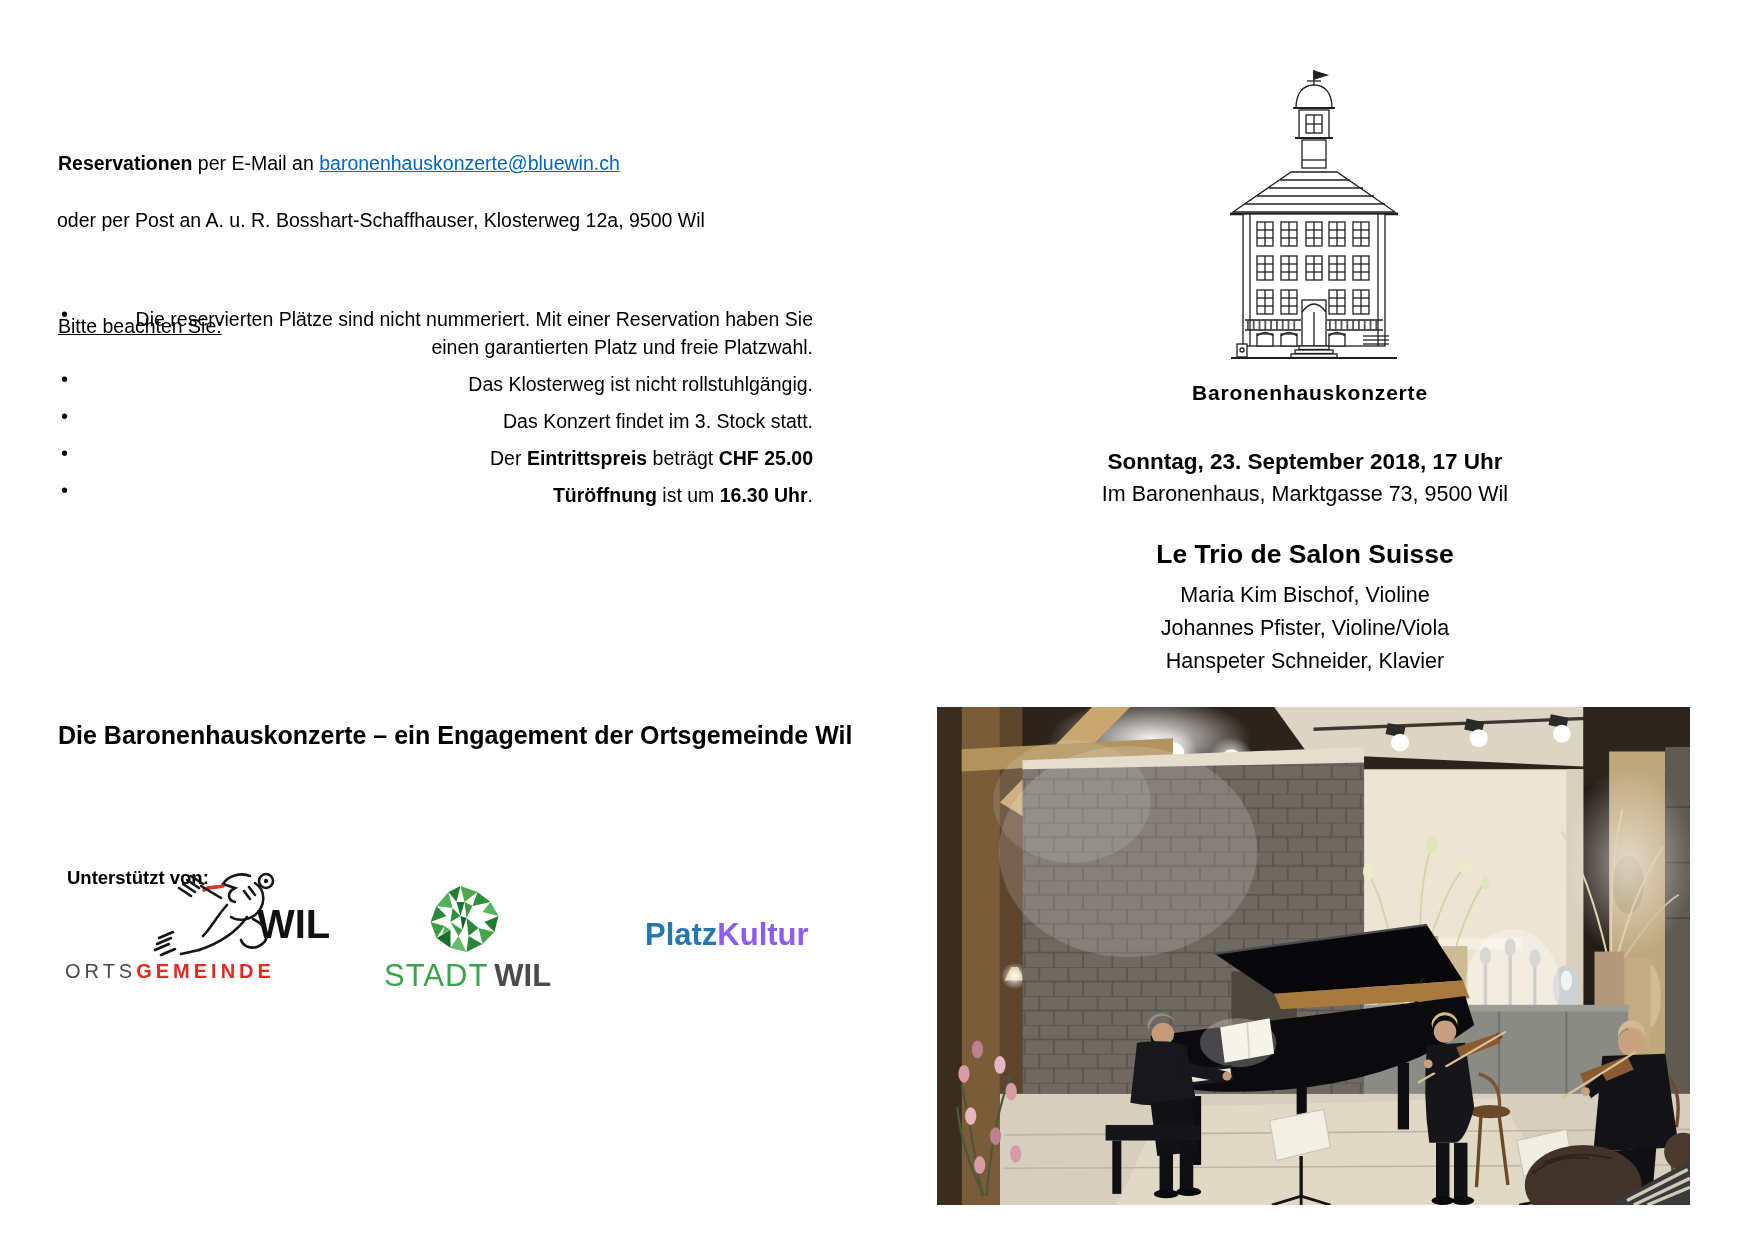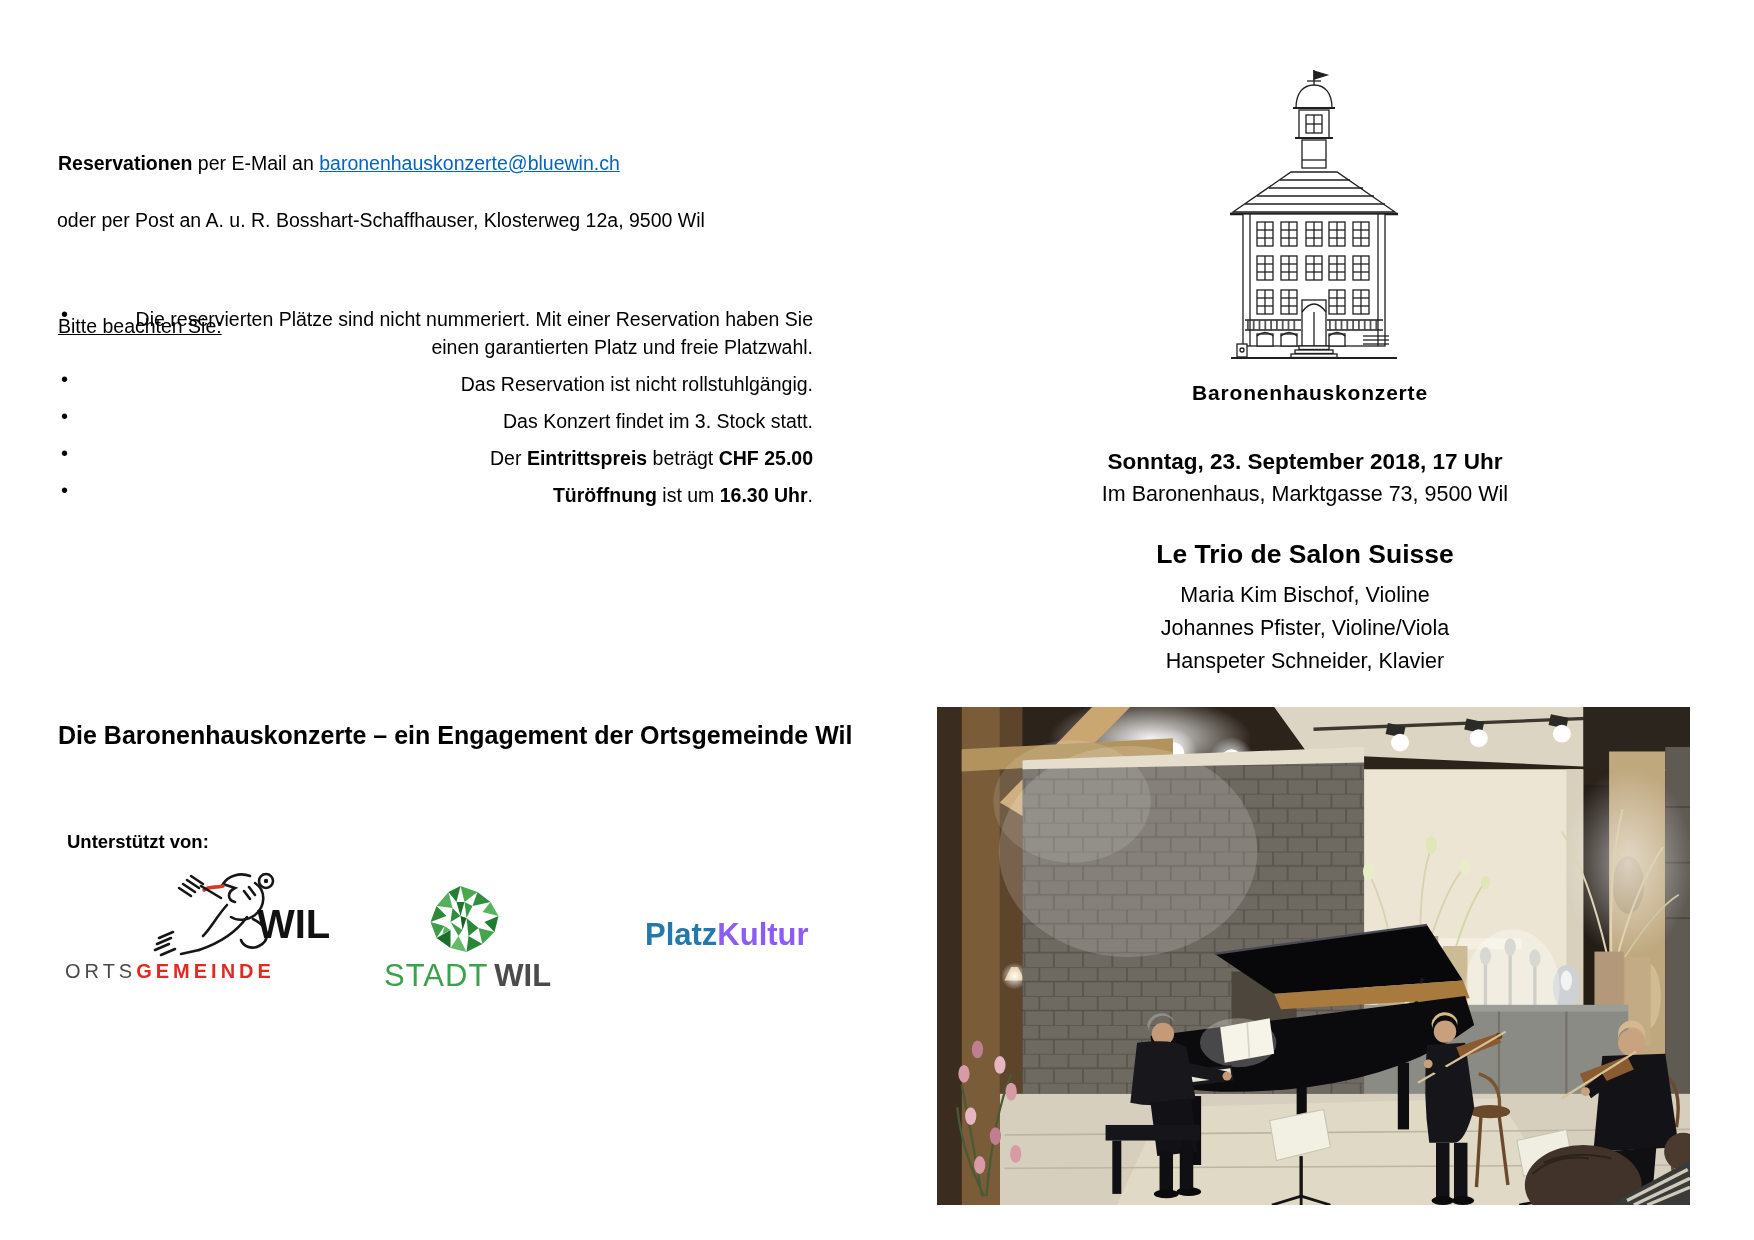--- a/index.html
+++ b/index.html
@@ -49,39 +49,39 @@
 
   <div class="abs txt heading-underline nw" style="left:58px;top:276px;">Bitte beachten Sie:</div>
 
   <div class="abs bullets" style="left:54px;top:305px;">
     <div class="bullet-row">
       <span class="dot">•</span>
       <span class="bullet-text">Die reservierten Plätze sind nicht nummeriert. Mit einer Reservation haben Sie einen garantierten Platz und freie Platzwahl.</span>
     </div>
     <div class="bullet-row">
       <span class="dot">•</span>
-      <span class="bullet-text">Das Reservation ist nicht rollstuhlgängig.</span>
+      <span class="bullet-text">Das Klosterweg ist nicht rollstuhlgängig.</span>
     </div>
     <div class="bullet-row">
       <span class="dot">•</span>
       <span class="bullet-text">Das Konzert findet im 3. Stock statt.</span>
     </div>
     <div class="bullet-row">
       <span class="dot">•</span>
       <span class="bullet-text nw"><span>Der </span><span class="b">Eintrittspreis</span><span> beträgt </span><span class="b">CHF 25.00</span></span>
     </div>
     <div class="bullet-row">
       <span class="dot">•</span>
       <span class="bullet-text nw"><span class="b">Türöffnung</span><span> ist um </span><span class="b">16.30 Uhr</span><span>.</span></span>
     </div>
   </div>
 
   <div class="abs engagement nw" style="left:58px;top:721px;">Die Baronenhauskonzerte – ein Engagement der Ortsgemeinde Wil</div>
 
-  <div class="abs supported nw" style="left:67px;top:831px;">Unterstützt von:</div>
+  <div class="abs supported nw" style="left:67px;top:867px;">Unterstützt von:</div>
 
   <div class="abs" style="left:65px;top:866px;width:260px;height:120px;">
     <svg class="abs" style="left:85px;top:2px;" width="136" height="90" viewBox="0 0 136 90">
       <g fill="none" stroke="#161616" stroke-width="2.6" stroke-linecap="round">
         <circle cx="116" cy="13" r="7"></circle>
         <circle cx="116" cy="13" r="2.2" fill="#161616" stroke="none"></circle>
         <path d="M100,8 C90,4 78,8 73,16 L85,20 C77,24 77,32 85,34"></path>
         <path d="M73,18 C65,20 59,18 54,22" stroke="#d43a2a" stroke-width="3.6"></path>
         <path d="M105,15 C117,23 115,39 105,47 C97,53 87,53 81,49"></path>
         <path d="M97,49 C85,66 67,76 49,82"></path>

